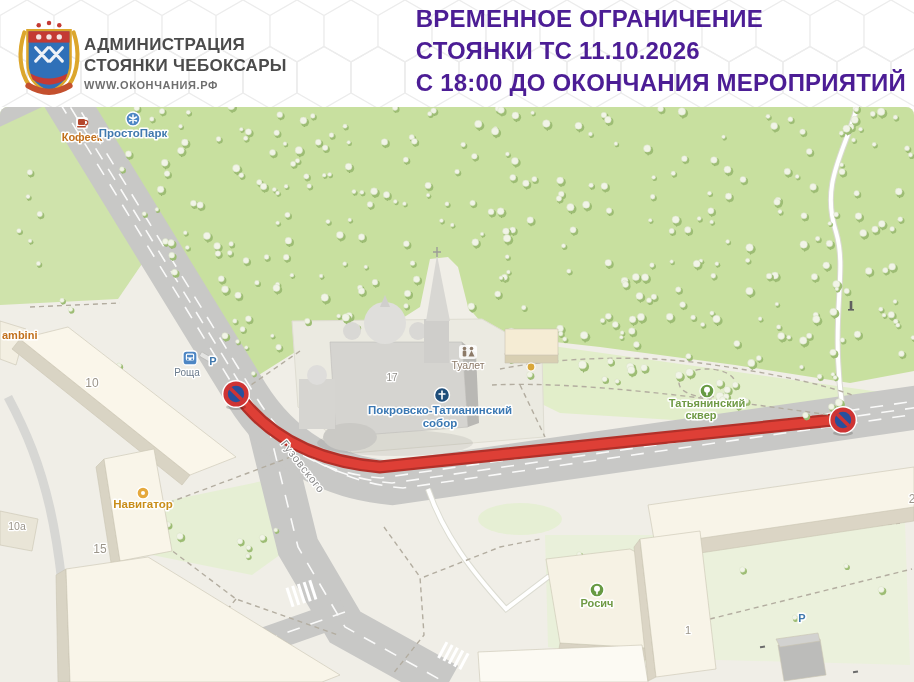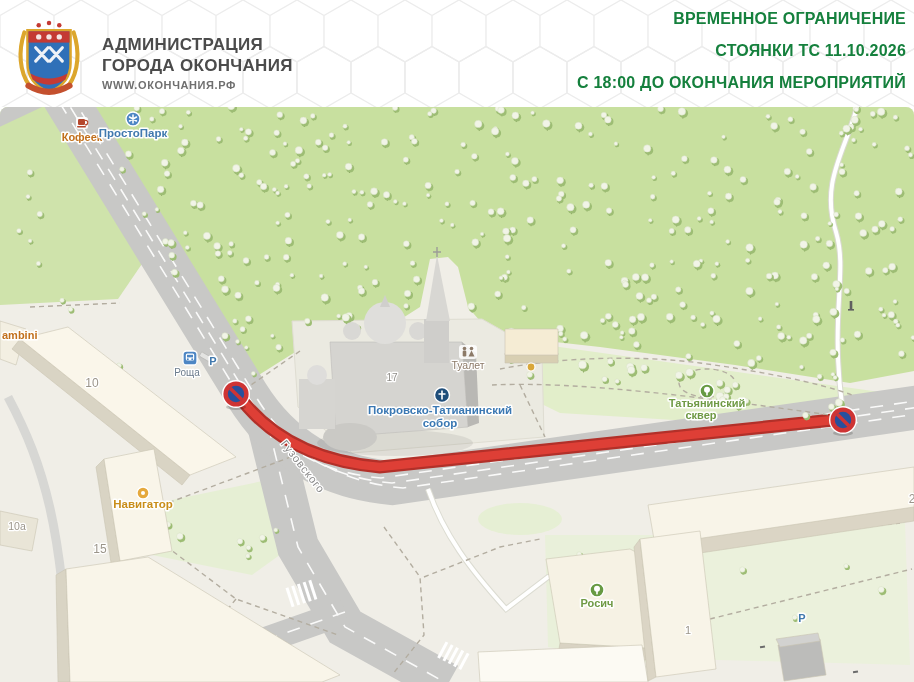--- a/index.html
+++ b/index.html
@@ -2,25 +2,25 @@
 <html><head>
 <meta charset="utf-8">
 <style>
   html,body{margin:0;padding:0;background:#ffffff;}
   .page{position:relative;width:914px;height:682px;overflow:hidden;background:#ffffff;
         font-family:"Liberation Sans",sans-serif;}
   
   .header{position:absolute;left:0;top:0;width:914px;height:107px;background:#ffffff;}
   .hexbg{position:absolute;left:0;top:0;width:914px;height:107px;}
   .logo{position:absolute;left:16px;top:20px;width:66px;height:76px;}
-  .org{position:absolute;left:102px;top:34px;color:#4b4b4b;}
+  .org{position:absolute;left:84px;top:34px;color:#4b4b4b;}
   .org .l1,.org .l2{font-size:17px;font-weight:bold;line-height:21px;letter-spacing:.3px;}
   .org .url{font-size:11px;font-weight:bold;color:#6f6f6f;letter-spacing:.6px;margin-top:3px;}
-  .notice{position:absolute;top:3px;right:8px;text-align:right;color:#15803d;
-          font-size:16px;font-weight:bold;line-height:32px;letter-spacing:.2px;}
+  .notice{position:absolute;top:3px;right:8px;text-align:left;color:#4c1d95;
+          font-size:24px;font-weight:bold;line-height:32px;letter-spacing:.2px;}
   
   .map{position:absolute;left:0;top:107px;width:914px;height:575px;border-radius:8px 8px 0 0;
        overflow:hidden;background:#f0eee7;}
   .mlabel{paint-order:stroke;stroke:#ffffff;stroke-width:3px;stroke-linejoin:round;
           font-family:"Liberation Sans",sans-serif;font-weight:bold;}
   .mtext{paint-order:stroke;stroke:#ffffff;stroke-width:2.6px;stroke-linejoin:round;
          font-family:"Liberation Sans",sans-serif;}
 </style>
 </head>
 <body>
@@ -50,21 +50,21 @@
       <circle cx="22" cy="16.5" r="2.6" fill="#f3e6e6"></circle>
       <circle cx="32" cy="16.5" r="2.6" fill="#f3e6e6"></circle>
       <circle cx="42" cy="16.5" r="2.6" fill="#f3e6e6"></circle>
       <path d="M19,27 L31,40 M31,27 L19,40 M33,27 L45,40 M45,27 L33,40" stroke="#eef2f7" stroke-width="3" stroke-linecap="round"></path>
       <path d="M14,52 Q32,62 50,52 L48,58 Q32,68 16,58 Z" fill="#c43a34"></path>
       <path d="M12,64 Q32,76 52,64" fill="none" stroke="#c4502e" stroke-width="6" stroke-linecap="round"></path>
     </svg>
 
     <div class="org">
       <div class="l1">АДМИНИСТРАЦИЯ</div>
-      <div class="l2">ГОРОДА ОКОНЧАНИЯ</div>
+      <div class="l2">СТОЯНКИ ЧЕБОКСАРЫ</div>
       <div class="url">WWW.ОКОНЧАНИЯ.РФ</div>
     </div>
 
     <div class="notice">
       <div>ВРЕМЕННОЕ ОГРАНИЧЕНИЕ</div>
       <div>СТОЯНКИ ТС 11.10.2026</div>
       <div>С 18:00 ДО ОКОНЧАНИЯ МЕРОПРИЯТИЙ</div>
     </div>
   </div>
 

